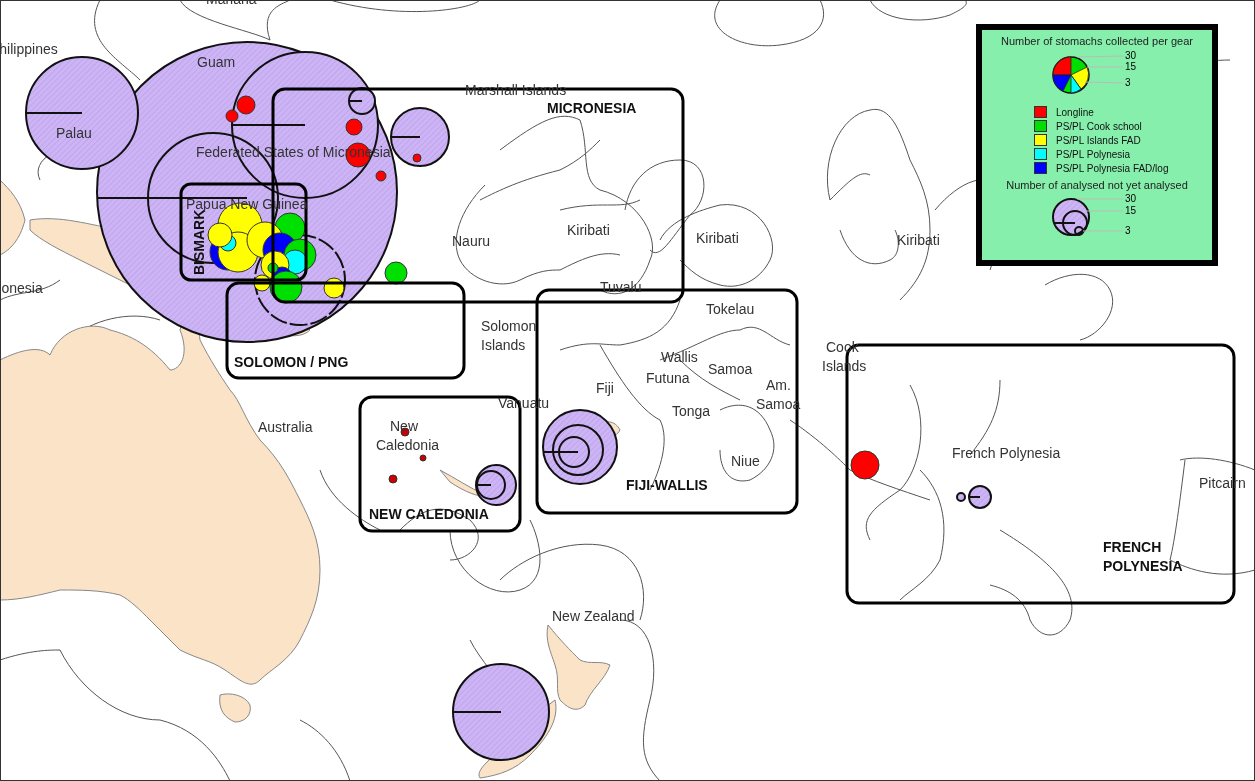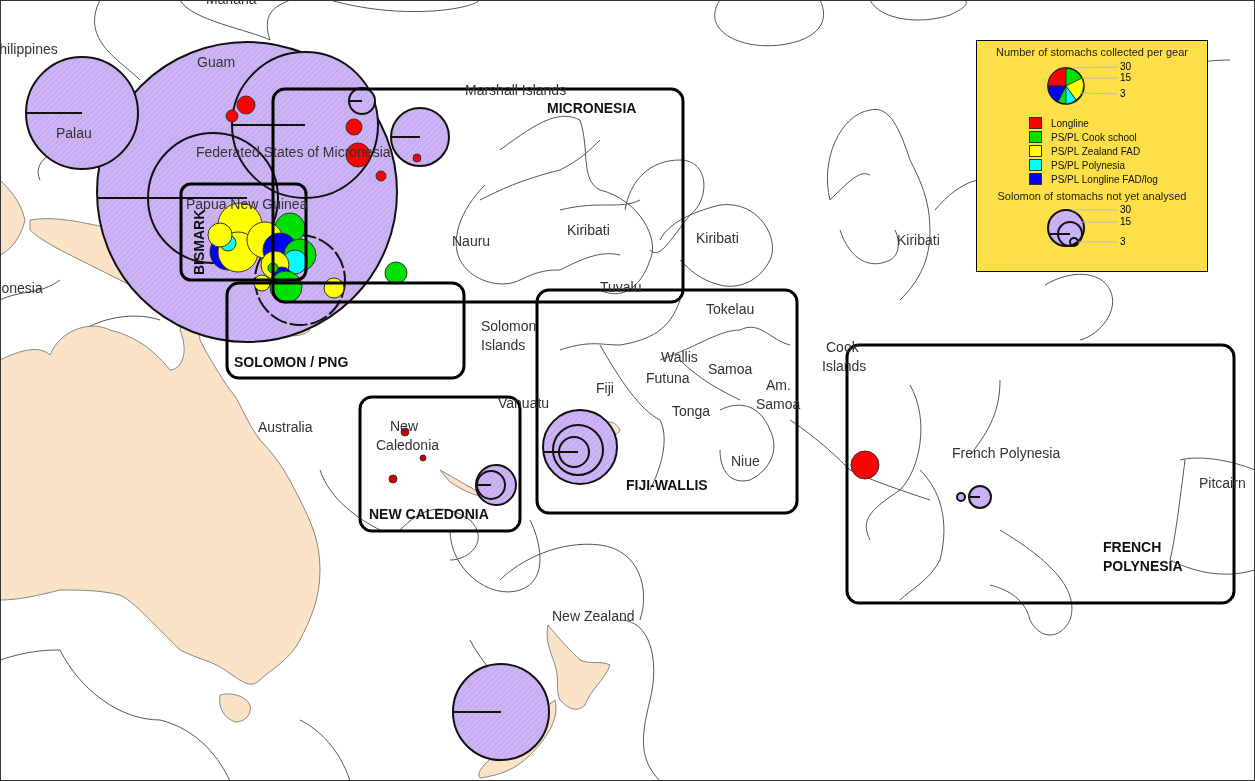--- a/index.html
+++ b/index.html
@@ -1,20 +1,20 @@
 <!DOCTYPE html>
 <html><head>
 <meta charset="utf-8">
 <style>
   html, body { margin:0; padding:0; }
   body { width:1255px; height:781px; overflow:hidden; background:#ffffff; font-family:"Liberation Sans", sans-serif; }
   #map { position:absolute; left:0; top:0; width:1255px; height:781px; }
   .lbl { font-family:"Liberation Sans", sans-serif; font-size:14px; fill:#333; }
   .region-lbl { font-family:"Liberation Sans", sans-serif; font-size:14px; font-weight:bold; fill:#111; }
-  .legend { position:absolute; left:976px; top:40px; width:230px; height:230px; border:1px solid #000000; background:#fde047; font-family:"Liberation Sans", sans-serif; }
+  .legend { position:absolute; left:976px; top:24px; width:230px; height:230px; border:6px solid #000000; background:#86efac; font-family:"Liberation Sans", sans-serif; }
   .legend .title { font-size:11px; text-align:center; color:#222; margin-top:5px; }
   .legend .items { margin:6px 0 0 52px; }
   .legend .item { display:flex; align-items:center; height:14px; font-size:10px; color:#111; }
   .legend .sw { width:11px; height:10px; border:1px solid #333; margin-right:9px; }
   .legend svg { display:block; margin:0 auto; }
 </style>
 </head>
 <body>
 
 <svg id="map" viewBox="0 0 1255 781">
@@ -221,32 +221,32 @@
     <div class="item">
         <span class="sw" style="background:#ff0000"></span>
         <span>Longline</span>
       </div>
     <div class="item">
         <span class="sw" style="background:#00e000"></span>
         <span>PS/PL Cook school</span>
       </div>
     <div class="item">
         <span class="sw" style="background:#ffff00"></span>
-        <span>PS/PL Zealand FAD</span>
+        <span>PS/PL Islands FAD</span>
       </div>
     <div class="item">
         <span class="sw" style="background:#00ffff"></span>
         <span>PS/PL Polynesia</span>
       </div>
     <div class="item">
         <span class="sw" style="background:#0000ff"></span>
-        <span>PS/PL Longline FAD/log</span>
+        <span>PS/PL Polynesia FAD/log</span>
       </div>
   </div>
-  <div class="title" style="margin-top:4px">Solomon of stomachs not yet analysed</div>
+  <div class="title" style="margin-top:4px">Number of analysed not yet analysed</div>
   <svg width="140" height="50" viewBox="0 0 140 50">
     <circle cx="44" cy="26" r="18" fill="url(#hatch)" stroke="#111" stroke-width="2"></circle>
     <circle cx="48" cy="32" r="12" fill="none" stroke="#111" stroke-width="2"></circle>
     <circle cx="52" cy="40" r="4" fill="none" stroke="#111" stroke-width="2"></circle>
     <line x1="28" y1="32" x2="48" y2="32" stroke="#111" stroke-width="2"></line>
     <line x1="50" y1="8" x2="96" y2="8" stroke="#bbb"></line>
     <line x1="58" y1="20" x2="96" y2="20" stroke="#bbb"></line>
     <line x1="56" y1="40" x2="96" y2="40" stroke="#bbb"></line>
     <text x="98" y="11" font-size="10" font-family="Liberation Sans, sans-serif">30</text>
     <text x="98" y="23" font-size="10" font-family="Liberation Sans, sans-serif">15</text>

